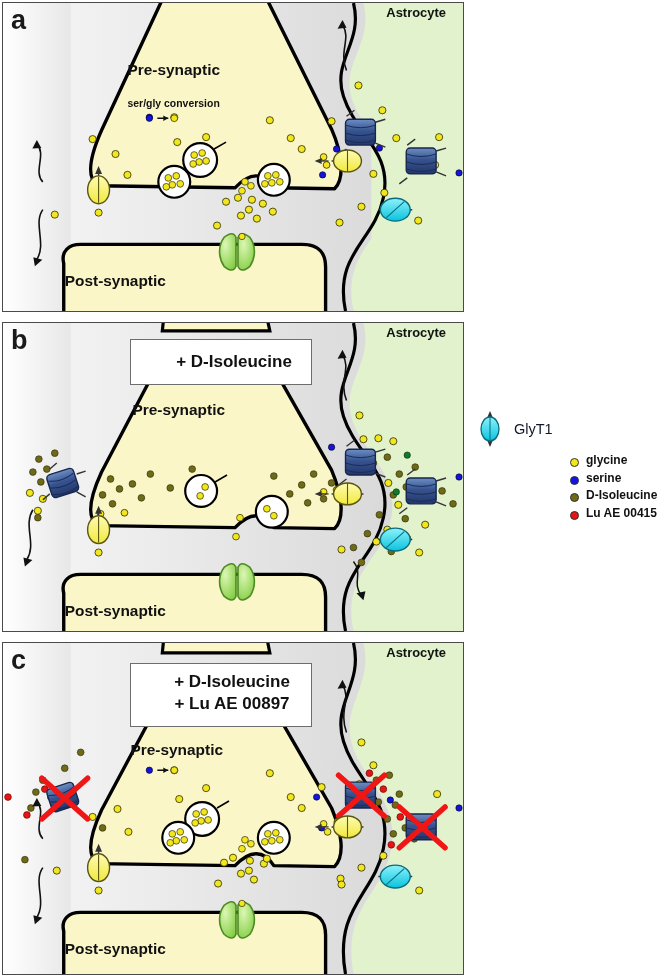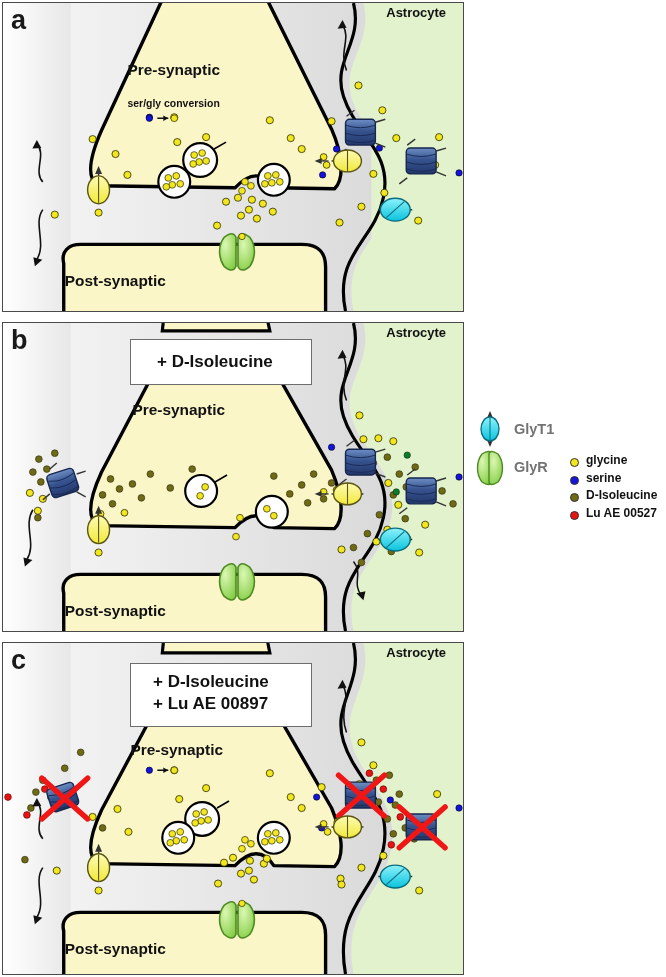--- a/index.html
+++ b/index.html
@@ -12,30 +12,30 @@
   #panel-c{top:642px;height:333px;}
 
   .panel-letter{position:absolute;left:8px;top:4px;font-size:27px;font-weight:bold;color:#1a1a1a;line-height:1;z-index:40;font-family:"Liberation Sans",sans-serif;}
 
   .svgwrap{position:absolute;left:0;top:0;width:100%;height:100%;}
 
   .tagbox{position:absolute;z-index:35;background:#ffffff;border:1px solid #6d6d6d;
           font-weight:bold;color:#111;font-family:"Liberation Sans",sans-serif;}
   #tag-b{left:130px;top:339px;width:180px;height:44px;font-size:17px;}
   #tag-c{left:130px;top:663px;width:180px;height:62px;font-size:17px;}
-  .tagbox .ln{padding-left:22px;line-height:1.3;}
+  .tagbox .ln{padding-left:22px;line-height:1.3;text-align:center;}
   #tag-b .ln{line-height:44px;padding-left:26px;}
   #tag-c .ln:first-child{padding-top:7px;}
 
   
   #legend{position:absolute;left:470px;top:410px;width:196px;height:165px;}
   .lg-sym-col{position:absolute;left:0;top:0;width:110px;}
   .lg-row{position:relative;height:38px;}
   .lg-row .lbl{position:absolute;left:44px;top:50%;transform:translateY(-50%);
-               font-size:14.5px;font-weight:bold;color:#737373;white-space:nowrap;}
+               font-size:14.5px;font-weight:normal;color:#0f172a;white-space:nowrap;}
   .lg-icon{position:absolute;left:2px;top:50%;transform:translateY(-50%);width:36px;height:38px;}
 
   .dot-col{position:absolute;left:98px;top:44px;width:110px;}
   .dot-row{position:relative;height:17.5px;}
   .dot-row .dot{position:absolute;left:2px;top:4px;width:9px;height:9px;border-radius:50%;border:1px solid #303030;box-sizing:border-box;}
   .dot-row .dlbl{position:absolute;left:18px;top:-1px;font-size:12px;font-weight:bold;color:#111;white-space:nowrap;}
 
   text{font-family:"Liberation Sans",sans-serif;}
 </style>
 </head>
@@ -701,52 +701,37 @@
             <polygon points="18,37 15,30 21,30" fill="#333"></polygon>
             <ellipse cx="18" cy="19" rx="9" ry="12" fill="url(#lgT1)" stroke="#0a6b7d" stroke-width="1.3"></ellipse>
             <line x1="18" y1="8" x2="18" y2="30" stroke="#0a6b7d" stroke-width="1"></line>
           </svg>
         </span>
         <span class="lbl">GlyT1</span>
       </div>
 
 
 
-      <div class="lg-row">
-        <span class="lg-icon">
-          <svg viewBox="0 0 36 38" width="36" height="38">
-            <defs>
-                <radialGradient id="lgR" cx="0.35" cy="0.3" r="0.85">
-              <stop offset="0" stop-color="#dcf7b4"></stop>
-                  <stop offset="1" stop-color="#7ecb3e"></stop>
-                </radialGradient>
-              </defs>
-            <path d="M10 6 C4 14 4 26 10 34 C16 38 19 37 19 33 L19 7 C19 3 16 2 10 6 Z" fill="url(#lgR)" stroke="#4e8a23" stroke-width="1.4"></path>
-            <path d="M26 6 C32 14 32 26 26 34 C20 38 17 37 17 33 L17 7 C17 3 20 2 26 6 Z" fill="url(#lgR)" stroke="#4e8a23" stroke-width="1.4"></path>
-          </svg>
-        </span>
-        <span class="lbl">GlyR</span>
-      </div>
 
     </div>
 
     <div class="dot-col">
       <div class="dot-row">
         <span class="dot" style="background:#f2e61e"></span>
         <span class="dlbl">glycine</span>
       </div>
       <div class="dot-row">
         <span class="dot" style="background:#1414dc"></span>
         <span class="dlbl">serine</span>
       </div>
       <div class="dot-row">
         <span class="dot" style="background:#6e6a16"></span>
         <span class="dlbl">D-Isoleucine</span>
       </div>
       <div class="dot-row">
         <span class="dot" style="background:#e81414"></span>
-        <span class="dlbl">Lu AE 00527</span>
+        <span class="dlbl">Lu AE 00415</span>
       </div>
     </div>
 
   </div>
 
 </div>
 
 </body></html>

